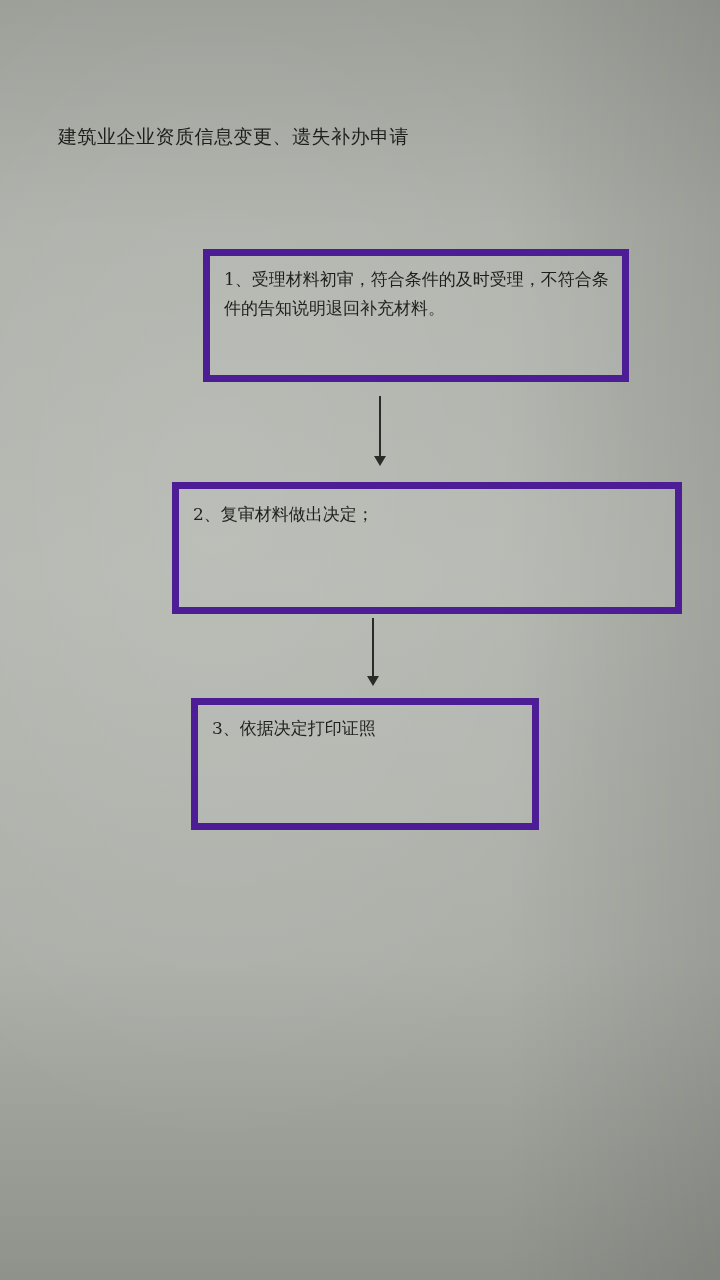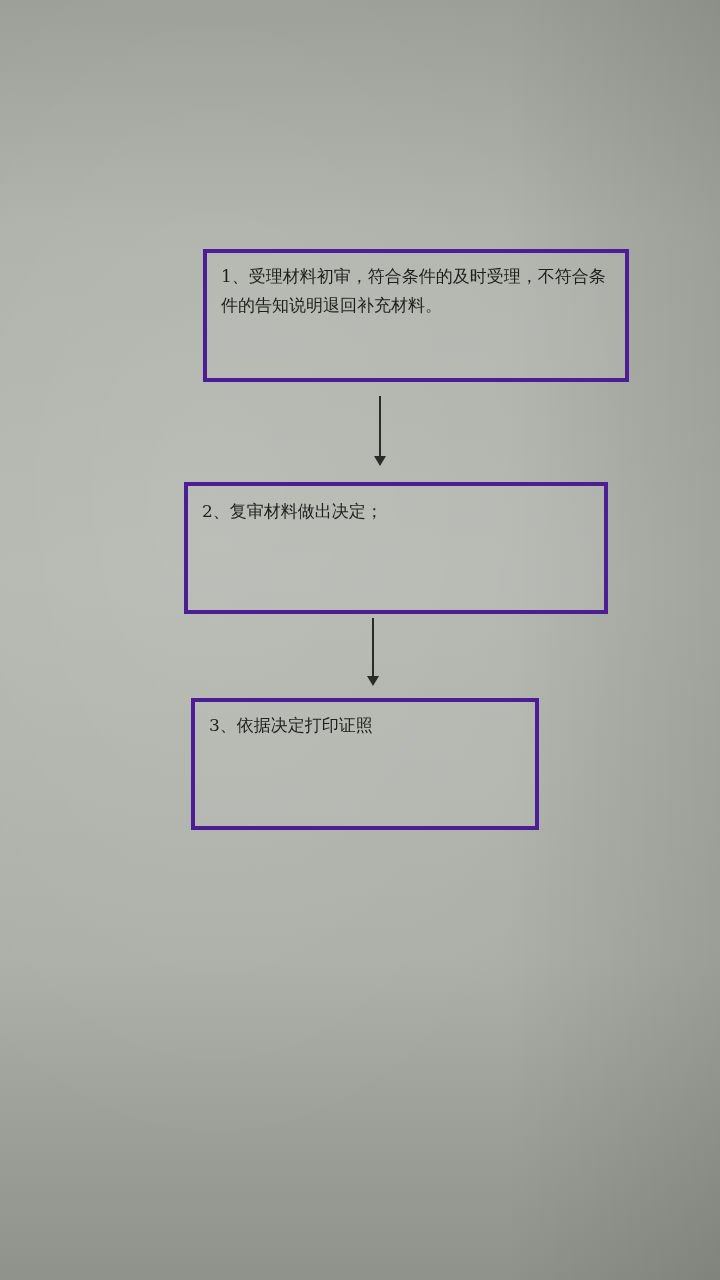--- a/index.html
+++ b/index.html
@@ -27,21 +27,21 @@
       left: 58px;
       top: 124px;
       font-size: 19px;
       color: #1e1f1c;
       letter-spacing: 0.5px;
       white-space: nowrap;
     }
     .step-box {
       position: absolute;
       box-sizing: border-box;
-      border: 4px solid #4c1d95;
+      border: 7px solid #4c1d95;
       background: rgba(190,193,186,0.35);
     }
     .step-text {
       position: absolute;
       left: 14px;
       top: 10px;
       right: 10px;
       font-size: 17px;
       line-height: 29px;
       color: #1e1f1c;
@@ -64,31 +64,32 @@
       border-left: 6px solid transparent;
       border-right: 6px solid transparent;
       border-top: 10px solid #2a2a28;
     }
   </style>
 </head>
 <body>
 
 <div class="page">
 
+  <div class="title">建筑业企业资质信息变更、遗失补办申请</div>
 
   <div class="step-box" style="left:203px; top:249px; width:426px; height:133px;">
     <div class="step-text" style="top:9px;">1、受理材料初审，符合条件的及时受理，不符合条件的告知说明退回补充材料。</div>
   </div>
 
   <div class="arrow" style="left:373px; top:396px; height:72px;">
     <div class="shaft" style="height:62px;"></div>
     <div class="head" style="top:60px;"></div>
   </div>
 
-  <div class="step-box" style="left:184px; top:482px; width:424px; height:132px;">
+  <div class="step-box" style="left:172px; top:482px; width:510px; height:132px;">
     <div class="step-text" style="top:11px;">2、复审材料做出决定；</div>
   </div>
 
   <div class="arrow" style="left:366px; top:618px; height:70px;">
     <div class="shaft" style="height:60px;"></div>
     <div class="head" style="top:58px;"></div>
   </div>
 
   <div class="step-box" style="left:191px; top:698px; width:348px; height:132px;">
     <div class="step-text" style="top:9px;">3、依据决定打印证照</div>

